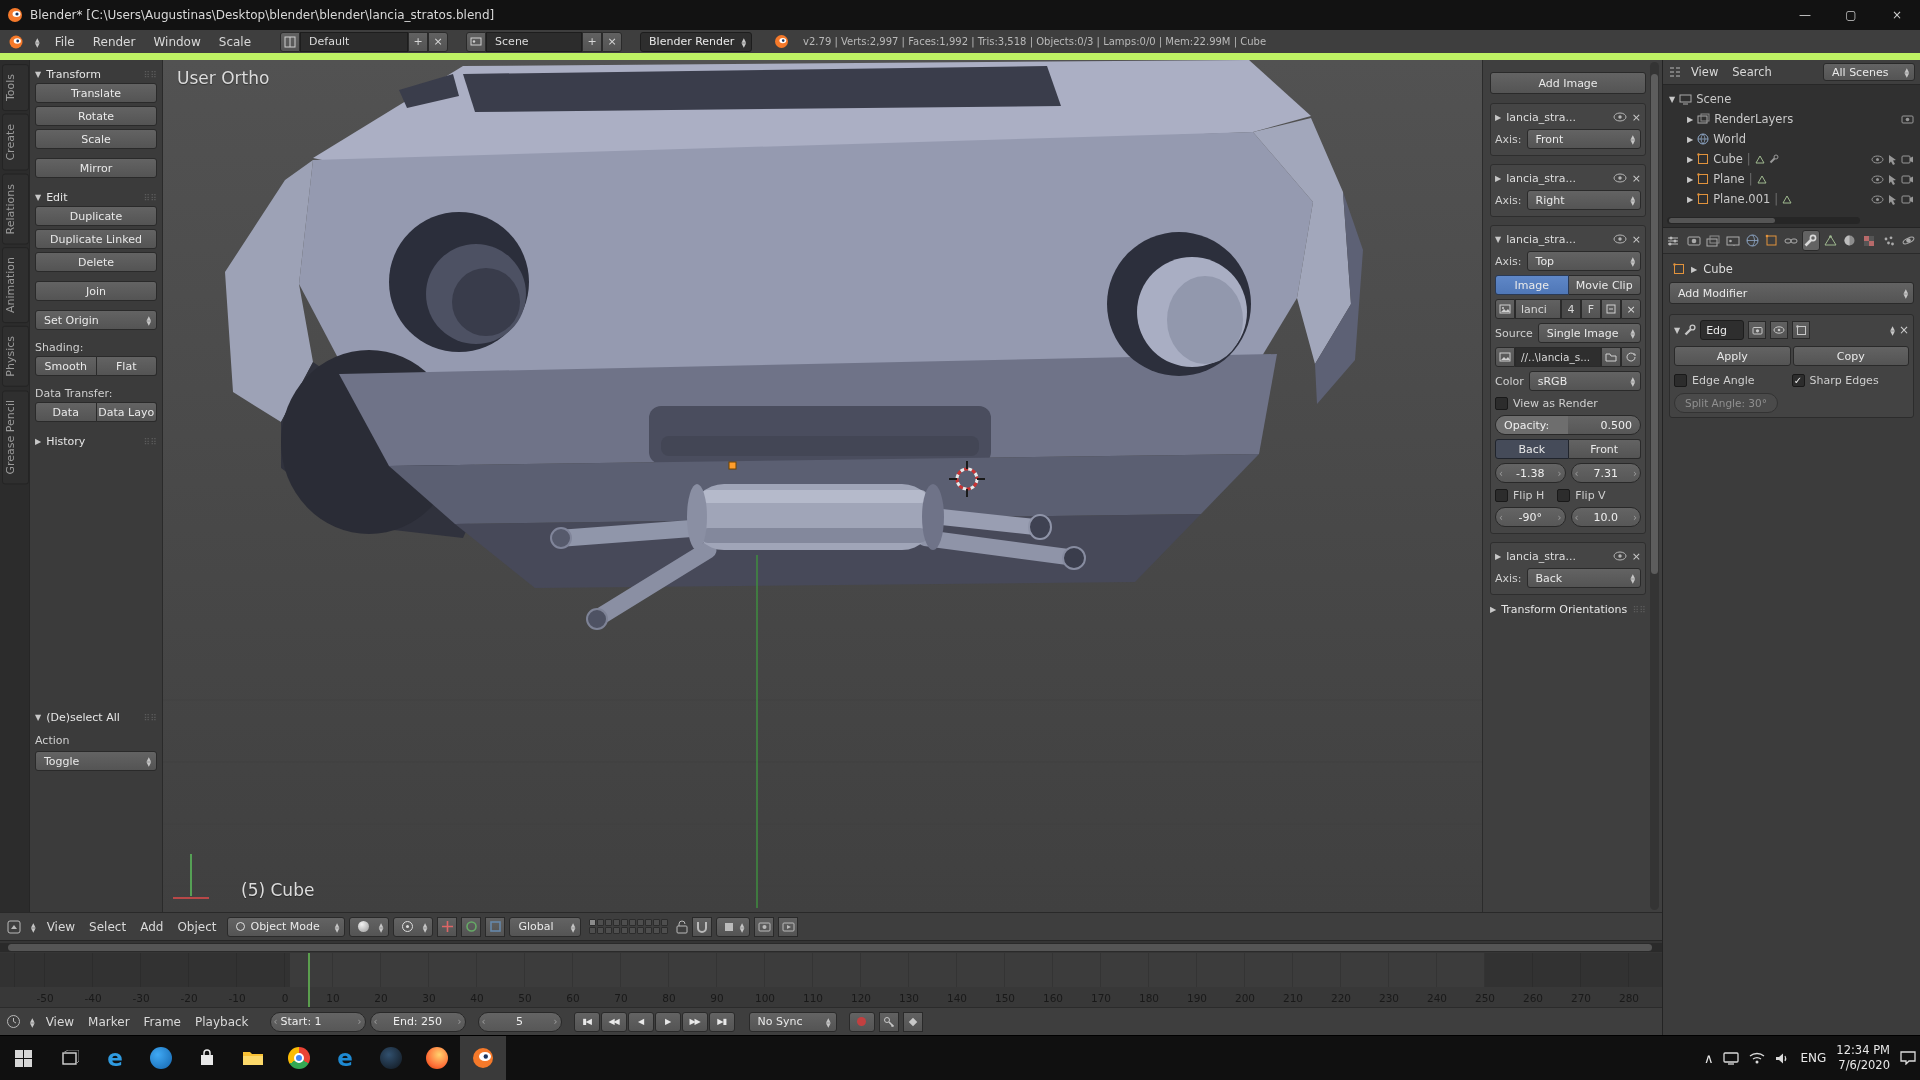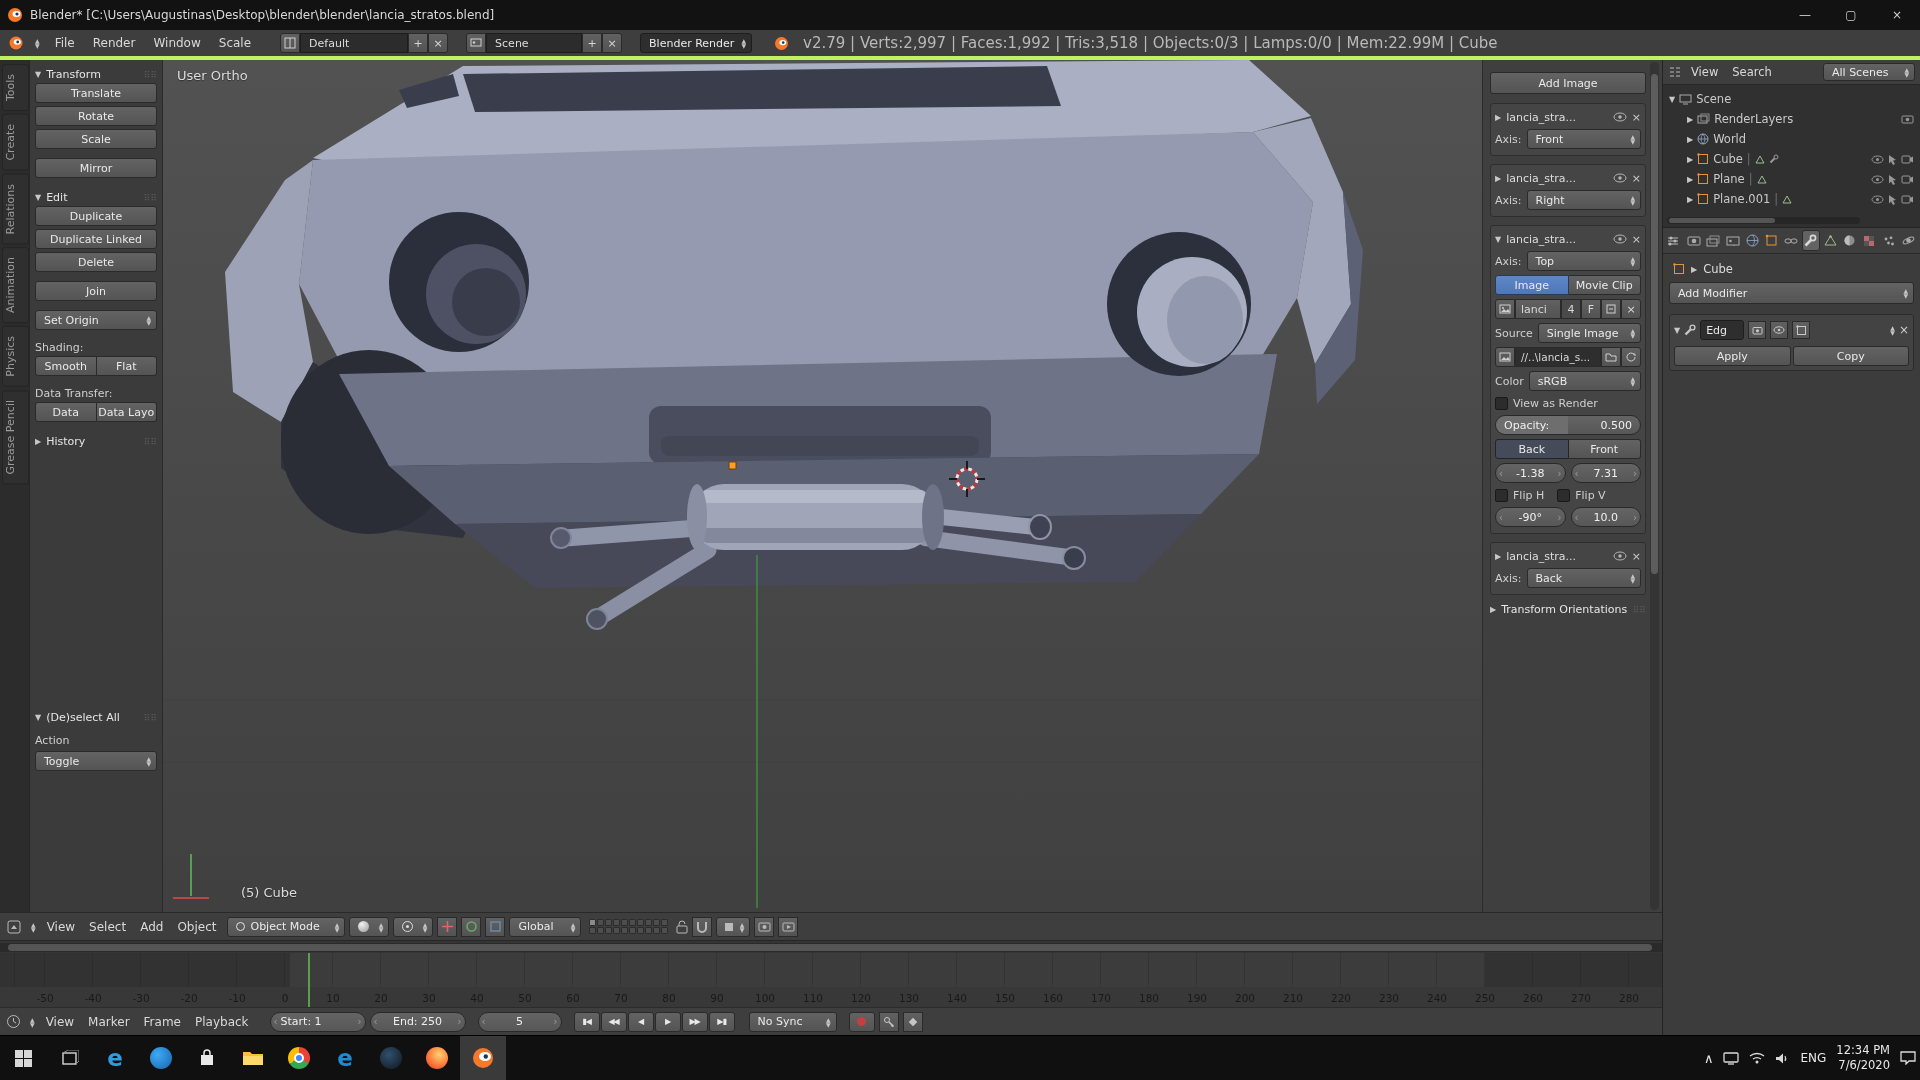--- a/index.html
+++ b/index.html
@@ -21,41 +21,41 @@
   .lbl{font-size:11px;color:#cfcfcf;white-space:nowrap}
   .phdr{display:flex;align-items:center;font-size:11px;color:#e6e6e6;gap:5px}
   .dots{margin-left:auto;color:#5c5c5c;font-size:9px;letter-spacing:0}
   .tri{font-size:8px;color:#c8c8c8;flex:none}
 
   
   #titlebar{top:0;left:0;right:0;height:30px;background:#121212;display:flex;align-items:center;color:#d8d8d8;font-size:12px}
   .winbtn{width:46px;height:30px;display:flex;align-items:center;justify-content:center;color:#cfcfcf;font-size:12px}
 
   
-  #infobar{top:30px;left:0;right:0;height:30px;background:#3e3e3e;border-bottom:4px solid #bef264;display:flex;align-items:center;gap:6px;padding:0 8px;font-size:12px}
+  #infobar{top:30px;left:0;right:0;height:30px;background:#3e3e3e;border-bottom:7px solid #bef264;display:flex;align-items:center;gap:6px;padding:0 8px;font-size:12px}
   .menu-item{padding:0 9px;color:#d9d9d9}
   .idblock{display:flex;align-items:center;height:20px}
   .idblock .fld{background:#2c2c2c;border:1px solid #1d1d1d;height:20px;display:flex;align-items:center;padding:0 8px;color:#dcdcdc;font-size:11px;border-radius:3px 0 0 3px}
   .sq{width:20px;height:20px;background:linear-gradient(#616161,#535353);border:1px solid #2a2a2a;display:flex;align-items:center;justify-content:center;color:#d7d7d7;font-size:11px}
-  #stats{color:#b9b9b9;font-size:15px;margin-left:8px;white-space:nowrap}
+  #stats{color:#b9b9b9;font-size:10px;margin-left:8px;white-space:nowrap}
 
   
   #view3d{top:60px;left:0;width:1662px;height:880px;background:#464646}
   #toolshelf{left:0;top:0;bottom:28px;width:163px;background:#3b3b3b;border-right:1px solid #2a2a2a;display:flex}
   #tabstrip{width:30px;background:#2c2c2c;display:flex;flex-direction:column;gap:3px;padding:4px 0 0 2px;border-right:1px solid #262626}
   .vtab{writing-mode:vertical-rl;transform:rotate(180deg);background:#2f2f2f;color:#9b9b9b;border:1px solid #242424;border-radius:3px;font-size:11px;padding:9px 1px;text-align:center}
   #shelfpanels{flex:1;display:flex;flex-direction:column;padding:8px 5px 0 5px;gap:2px}
   #shelfpanels .btn{width:100%;margin-bottom:1px}
   .half{display:flex;gap:0;width:100%}
   .half .btn{flex:1;border-radius:0}
   .half .btn:first-child{border-radius:3px 0 0 3px}
   .half .btn:last-child{border-radius:0 3px 3px 0;border-left:none}
 
   #vpcanvas{left:163px;top:0;width:1319px;bottom:28px;background:linear-gradient(#525252,#484848 55%,#404040);overflow:hidden}
-  .vplabel{position:absolute;color:#dcdcdc;font-size:13px;text-shadow:0 1px 1px rgba(0,0,0,.4)}
+  .vplabel{position:absolute;color:#dcdcdc;font-size:17px;text-shadow:0 1px 1px rgba(0,0,0,.4)}
 
   
   #npanel{right:0;top:0;width:180px;bottom:28px;background:#3f3f3f;border-left:1px solid #2b2b2b;padding:12px 16px 0 7px;font-size:11px}
   .npbox{background:#454545;border:1px solid #2e2e2e;border-radius:3px;margin-bottom:8px;padding:3px 4px 4px 4px}
   .nprow{display:flex;align-items:center;gap:5px;height:24px}
   #npscroll{position:absolute;right:3px;top:2px;bottom:2px;width:9px;background:#343434;border-radius:5px}
   #npscroll .thumb{position:absolute;left:1px;right:1px;top:12px;height:500px;background:#5d5d5d;border-radius:5px}
 
   
   #vpheader{left:0;right:0;bottom:0;height:28px;background:#3e3e3e;border-top:1px solid #292929;display:flex;align-items:center;gap:4px;padding:0 6px;font-size:12px}
@@ -977,20 +977,35 @@
           <span style="flex:1"></span>
           <span class="updn">
               <span>▲</span>
               <span>▼</span>
             </span>
           <span style="color:#cdcdcd">×</span>
         </div>
         <div class="flex" style="gap:2px;margin-top:5px">
           <div class="btn" style="flex:1">Apply</div>
           <div class="btn" style="flex:1">Copy</div>
+        </div>
+        <div class="flex" style="margin-top:8px;align-items:flex-start">
+          <div style="flex:1">
+            <div class="flex" style="gap:5px">
+              <span class="chk"></span>
+              <span class="lbl">Edge Angle</span>
+            </div>
+            <div class="pill disabled" style="width:104px;margin-top:6px;font-size:10.5px">Split Angle: 30°</div>
+          </div>
+          <div style="flex:1">
+            <div class="flex" style="gap:5px">
+              <span class="chk">✓</span>
+              <span class="lbl">Sharp Edges</span>
+            </div>
+          </div>
         </div>
       </div>
     </div>
   </div>
 
   <div id="timeline" class="abs">
     <div id="tl-scroll">
         <div class="thumb"></div>
       </div>
     <div id="tl-track">

